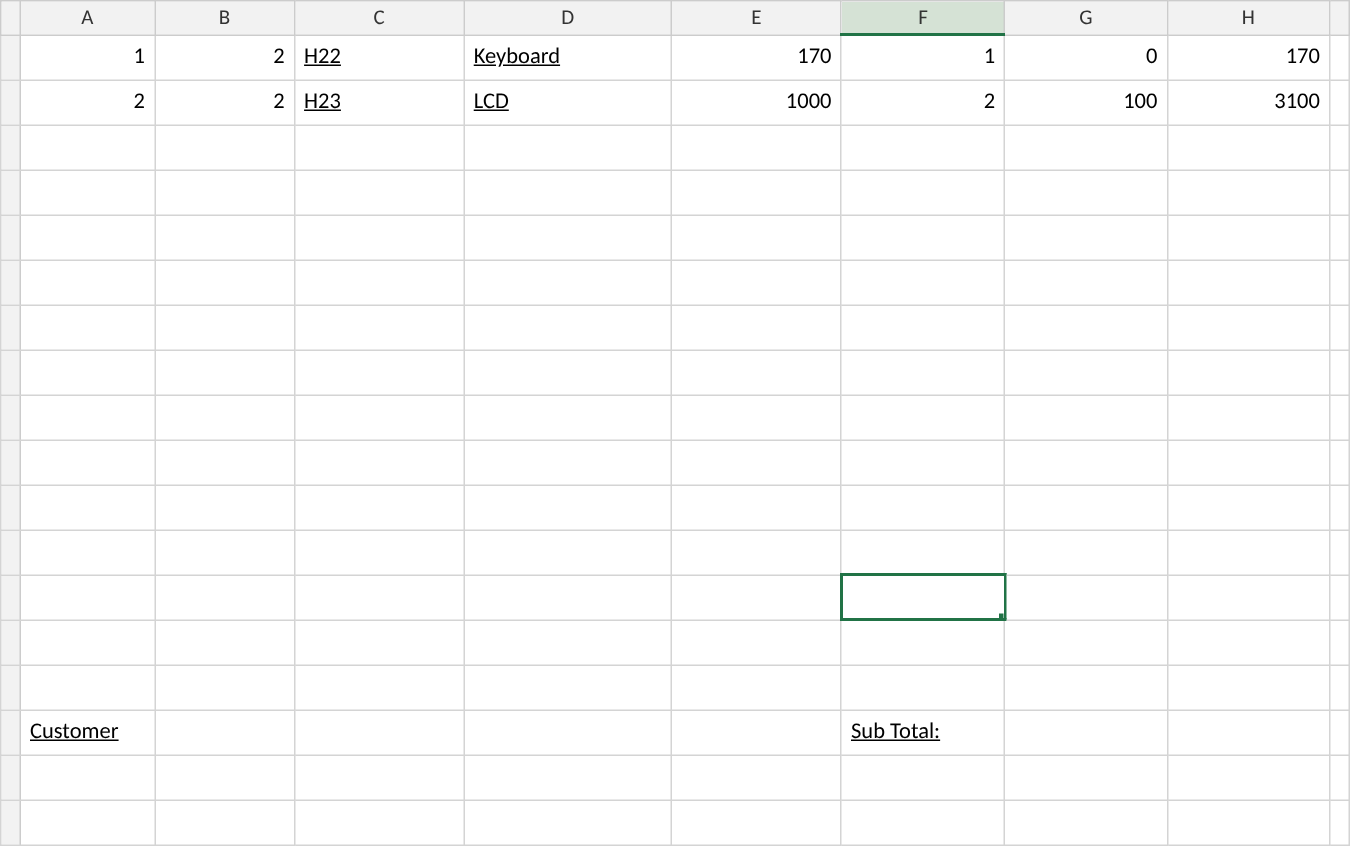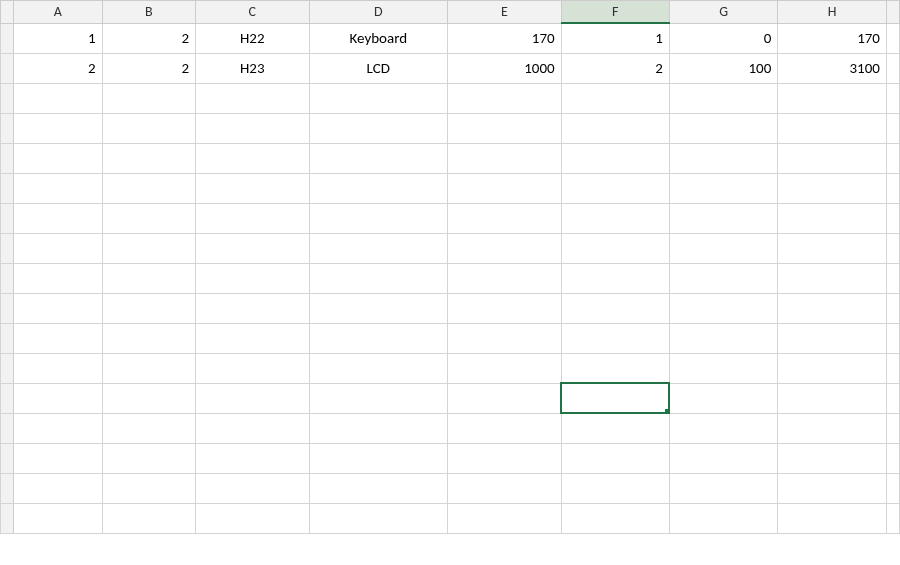--- a/index.html
+++ b/index.html
@@ -58,21 +58,22 @@
     .col-D { width: 140px; }
     .col-E { width: 115px; }
     .col-F { width: 110px; }
     .col-G { width: 110px; }
     .col-H { width: 110px; }
     .col-tail { width: 10px; }
     .num {
       text-align: right;
     }
     .txt {
-      text-align: center;
+      text-align: left;
+      text-decoration: underline;
     }
     .selected-cell {
       border: 2px solid #217346 !important;
       position: relative;
     }
     .selected-cell::after {
       content: '';
       position: absolute;
       right: -3px;
       bottom: -3px;
@@ -277,20 +278,32 @@
       <div class="cell col-B"></div>
       <div class="cell col-C"></div>
       <div class="cell col-D"></div>
       <div class="cell col-E"></div>
       <div class="cell col-F"></div>
       <div class="cell col-G"></div>
       <div class="cell col-H"></div>
       <div class="cell col-tail"></div>
   </div>
 
+  <div class="row">
+    <div class="cell rownum"></div>
+    <div class="cell col-A txt">Customer</div>
+    <div class="cell col-B"></div>
+    <div class="cell col-C"></div>
+    <div class="cell col-D"></div>
+    <div class="cell col-E"></div>
+    <div class="cell col-F txt">Sub Total:</div>
+    <div class="cell col-G"></div>
+    <div class="cell col-H"></div>
+    <div class="cell col-tail"></div>
+  </div>
 
   <div class="row">
     <div class="cell rownum"></div>
     <div class="cell col-A"></div>
       <div class="cell col-B"></div>
       <div class="cell col-C"></div>
       <div class="cell col-D"></div>
       <div class="cell col-E"></div>
       <div class="cell col-F"></div>
       <div class="cell col-G"></div>

